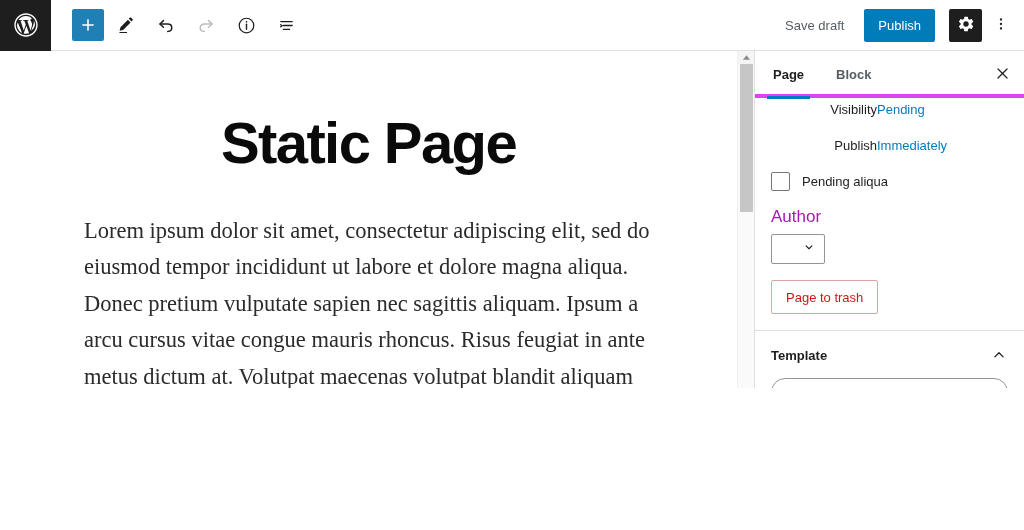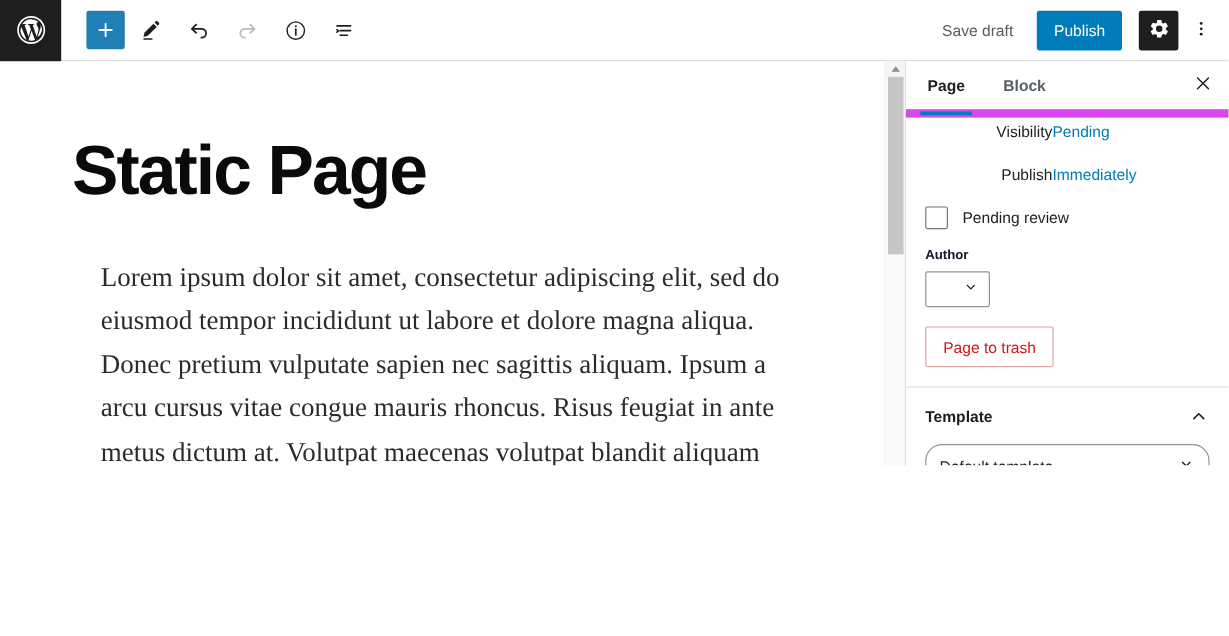--- a/index.html
+++ b/index.html
@@ -162,20 +162,21 @@
     padding-top: 60px;
   }
 
   .post-title {
     font-family: "Liberation Sans", sans-serif;
     font-weight: bold;
     font-size: 58px;
     line-height: 1.1;
     letter-spacing: -1.6px;
     color: #0a0a0a;
+    text-align: center;
     margin: 0 0 38px 0;
     padding: 0 60px;
   }
 
   .post-body {
     font-family: "Liberation Serif", serif;
     font-size: 22.5px;
     line-height: 36.5px;
     color: #2b2b2b;
     max-width: 585px;
@@ -227,23 +228,23 @@
     background: #fff;
     border-left: 1px solid #e0e0e0;
     display: flex;
     flex-direction: column;
     overflow: hidden;
     position: relative;
   }
 
   .sb-tabs {
     display: flex;
-    align-items: center;
+    align-items: flex-start;
     height: 47px;
-    border-bottom: 7px solid #d946ef;
+    border-bottom: 4px solid #d946ef;
     position: relative;
     padding-left: 2px;
   }
   .sb-tab {
     font-family: "Liberation Sans", sans-serif;
     font-size: 13px;
     font-weight: bold;
     color: #555d66;
     background: transparent;
     border: none;
@@ -339,25 +340,24 @@
     flex: 0 0 19px;
   }
   .checkbox-label {
     font-family: "Liberation Sans", sans-serif;
     font-size: 13px;
     color: #1e1e1e;
   }
 
   .field-block-label {
     font-family: "Liberation Sans", sans-serif;
-    font-size: 11px;
-    color: #0f172a;
+    font-size: 17px;
+    color: #a21caf;
     display: block;
     margin-bottom: 7px;
-    font-weight: bold;
   }
 
   .select-sm {
     width: 54px;
     height: 30px;
     border: 1px solid #949494;
     border-radius: 2px;
     background: #fff;
     display: flex;
     align-items: center;
@@ -535,21 +535,21 @@
               <button class="field-value-link">Pending</button>
             </div>
 
             <div class="field-row">
               <span class="field-label">Publish</span>
               <button class="field-value-link">Immediately</button>
             </div>
 
             <div class="checkbox-row">
               <span class="checkbox-box"></span>
-              <span class="checkbox-label">Pending review</span>
+              <span class="checkbox-label">Pending aliqua</span>
             </div>
 
             <label class="field-block-label">Author</label>
             <div class="select-sm">
               <span></span>
               <span>
                 <svg width="14" height="14" viewBox="0 0 24 24" fill="none" stroke="#1e1e1e" stroke-width="1.9" stroke-linecap="round" stroke-linejoin="round" aria-hidden="true">
                   <path d="M7 10l5 5 5-5"></path>
                 </svg>
               </span>

